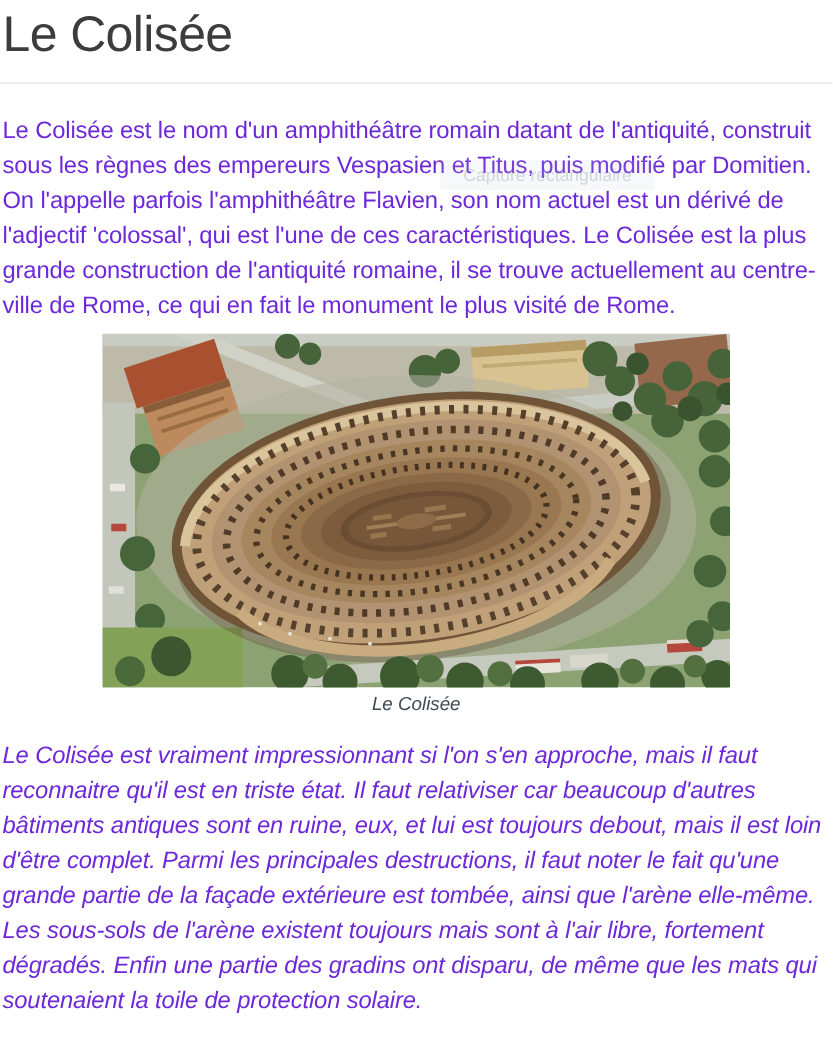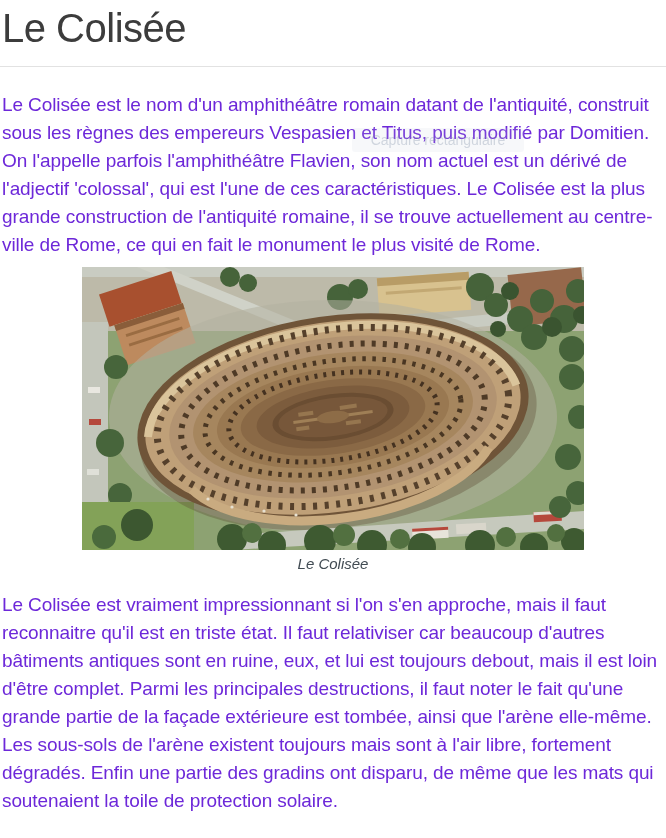--- a/index.html
+++ b/index.html
@@ -31,20 +31,21 @@
   }
   p.body-text {
     font-size: 19px;
     line-height: 28px;
     letter-spacing: -0.1px;
     color: #6d28d9;
     margin: 24px 0 0 0;
   }
   p.body-text.second {
     margin-top: 18px;
+    font-style: italic;
   }
   figure.photo-figure {
     margin: 8px auto 0 auto;
     width: 502px;
   }
   figure.photo-figure svg {
     display: block;
     width: 502px;
     height: 283px;
   }

